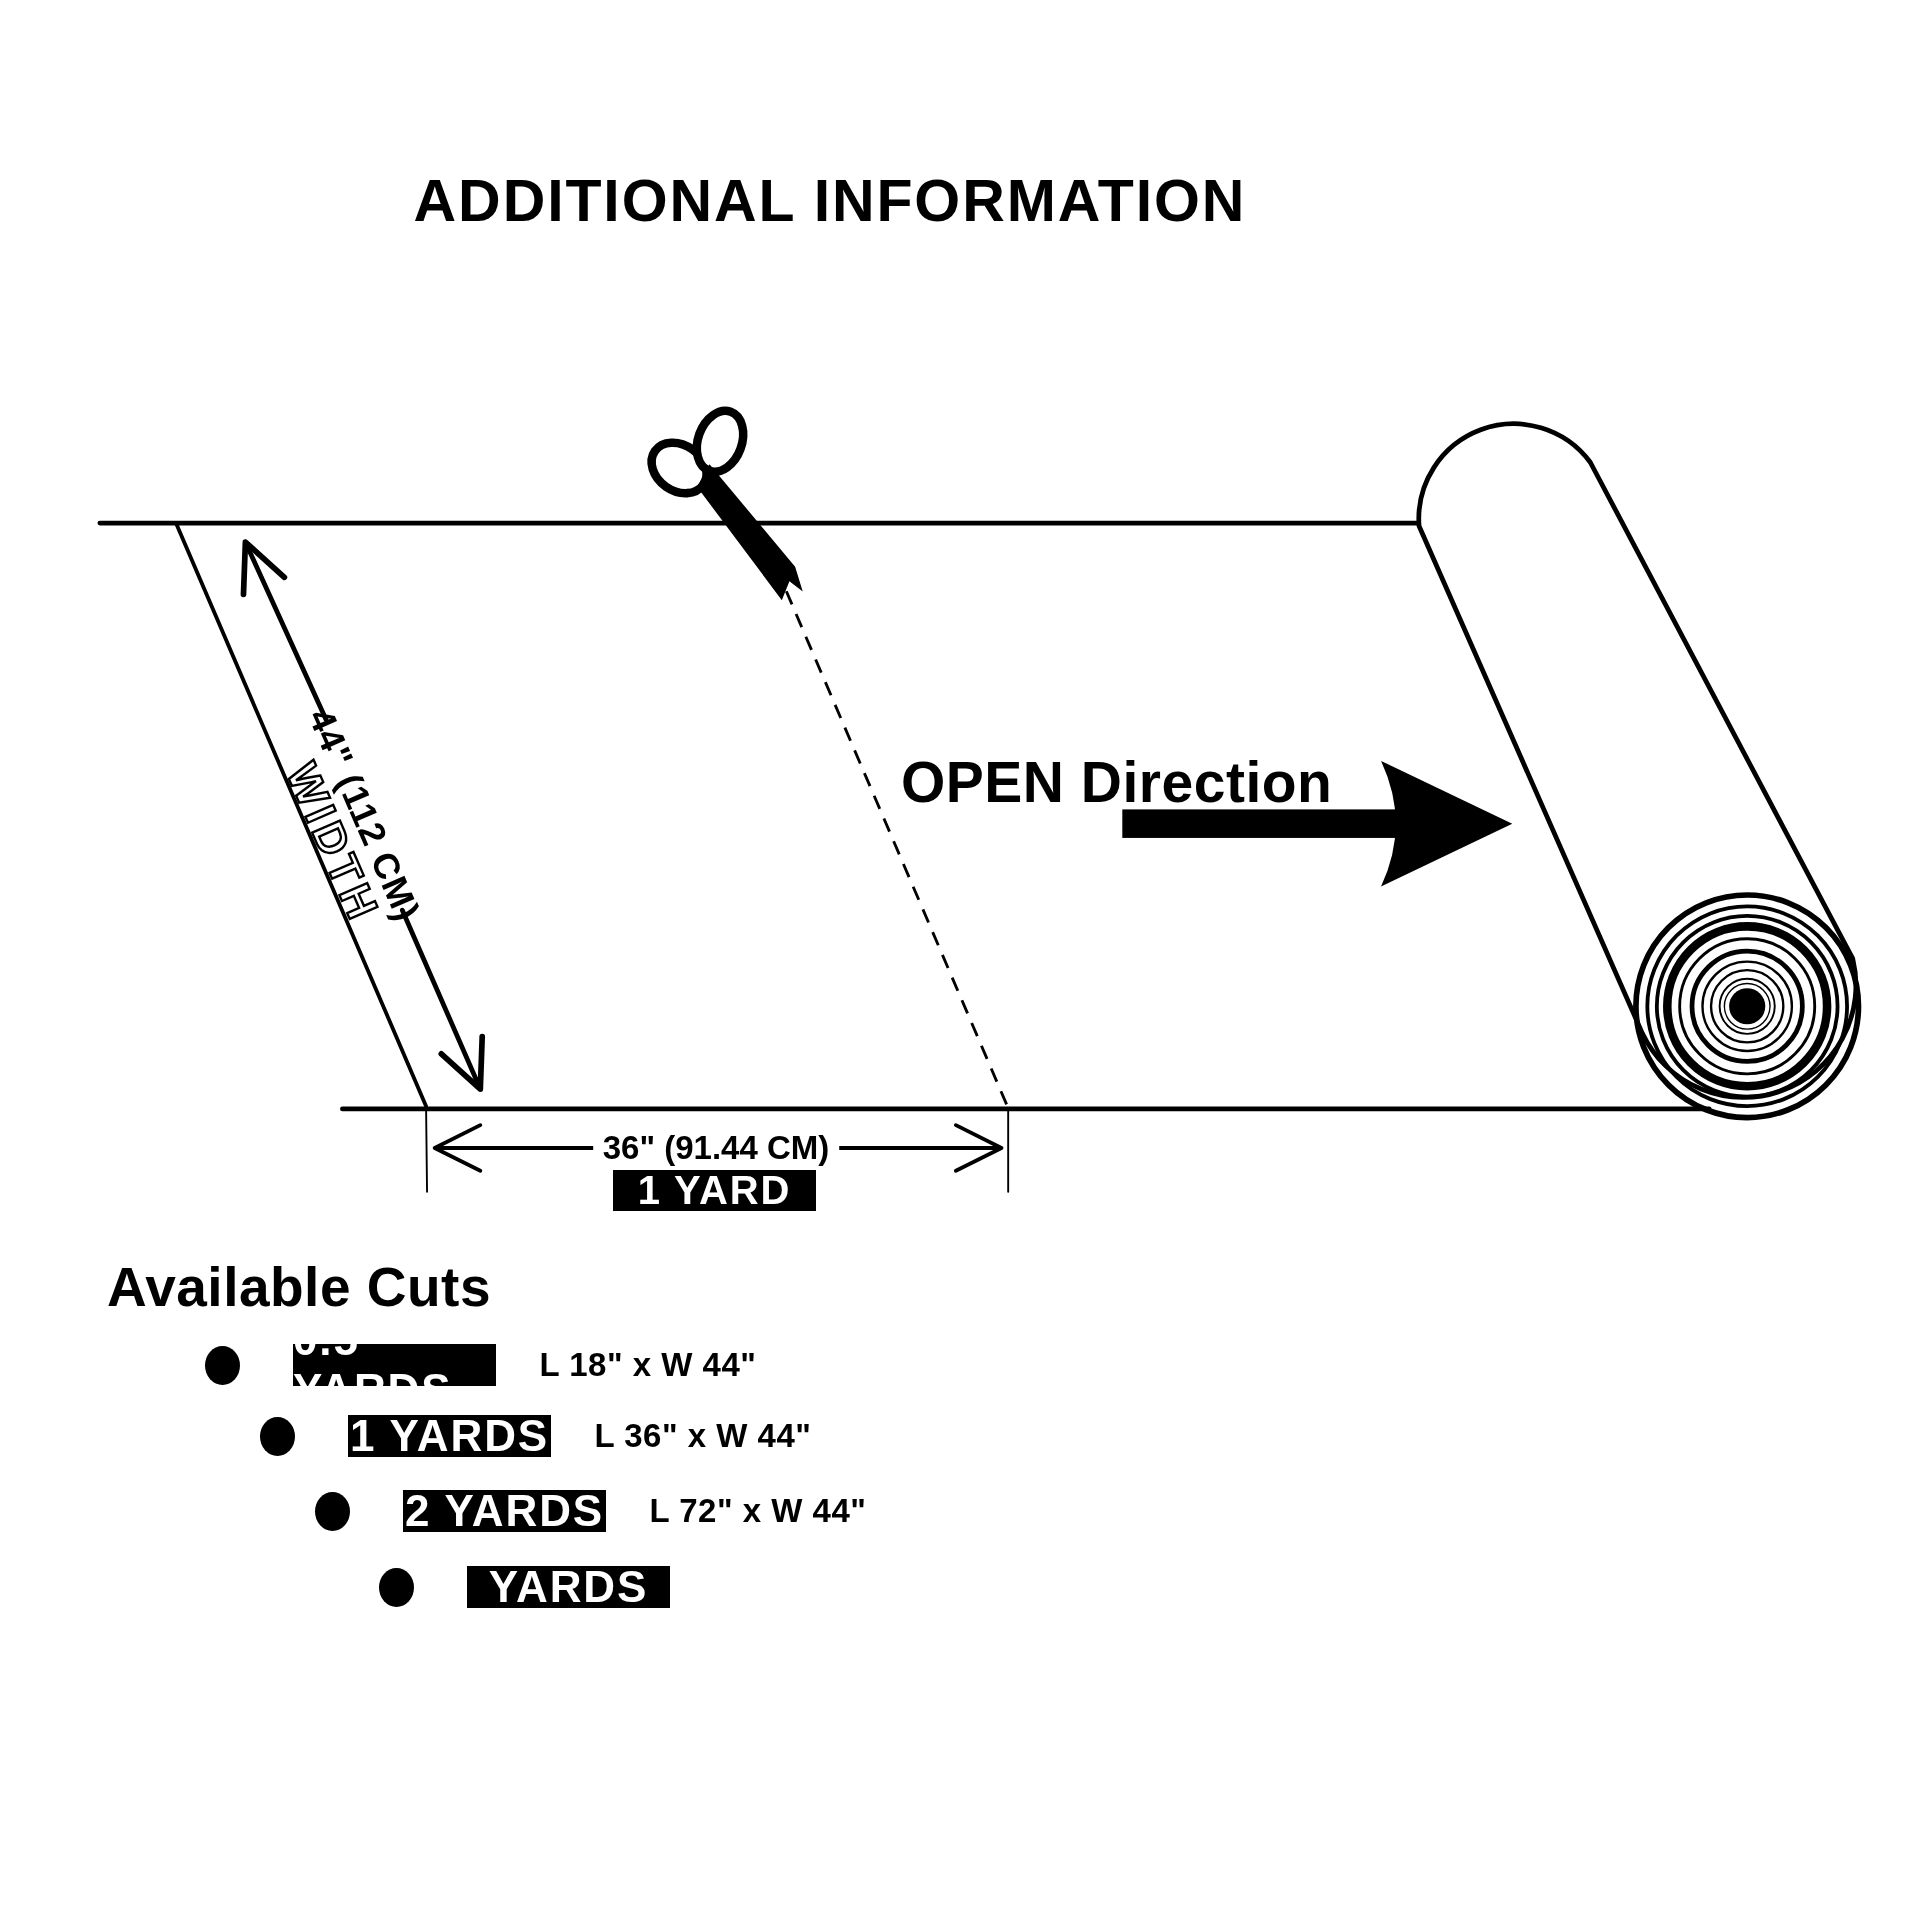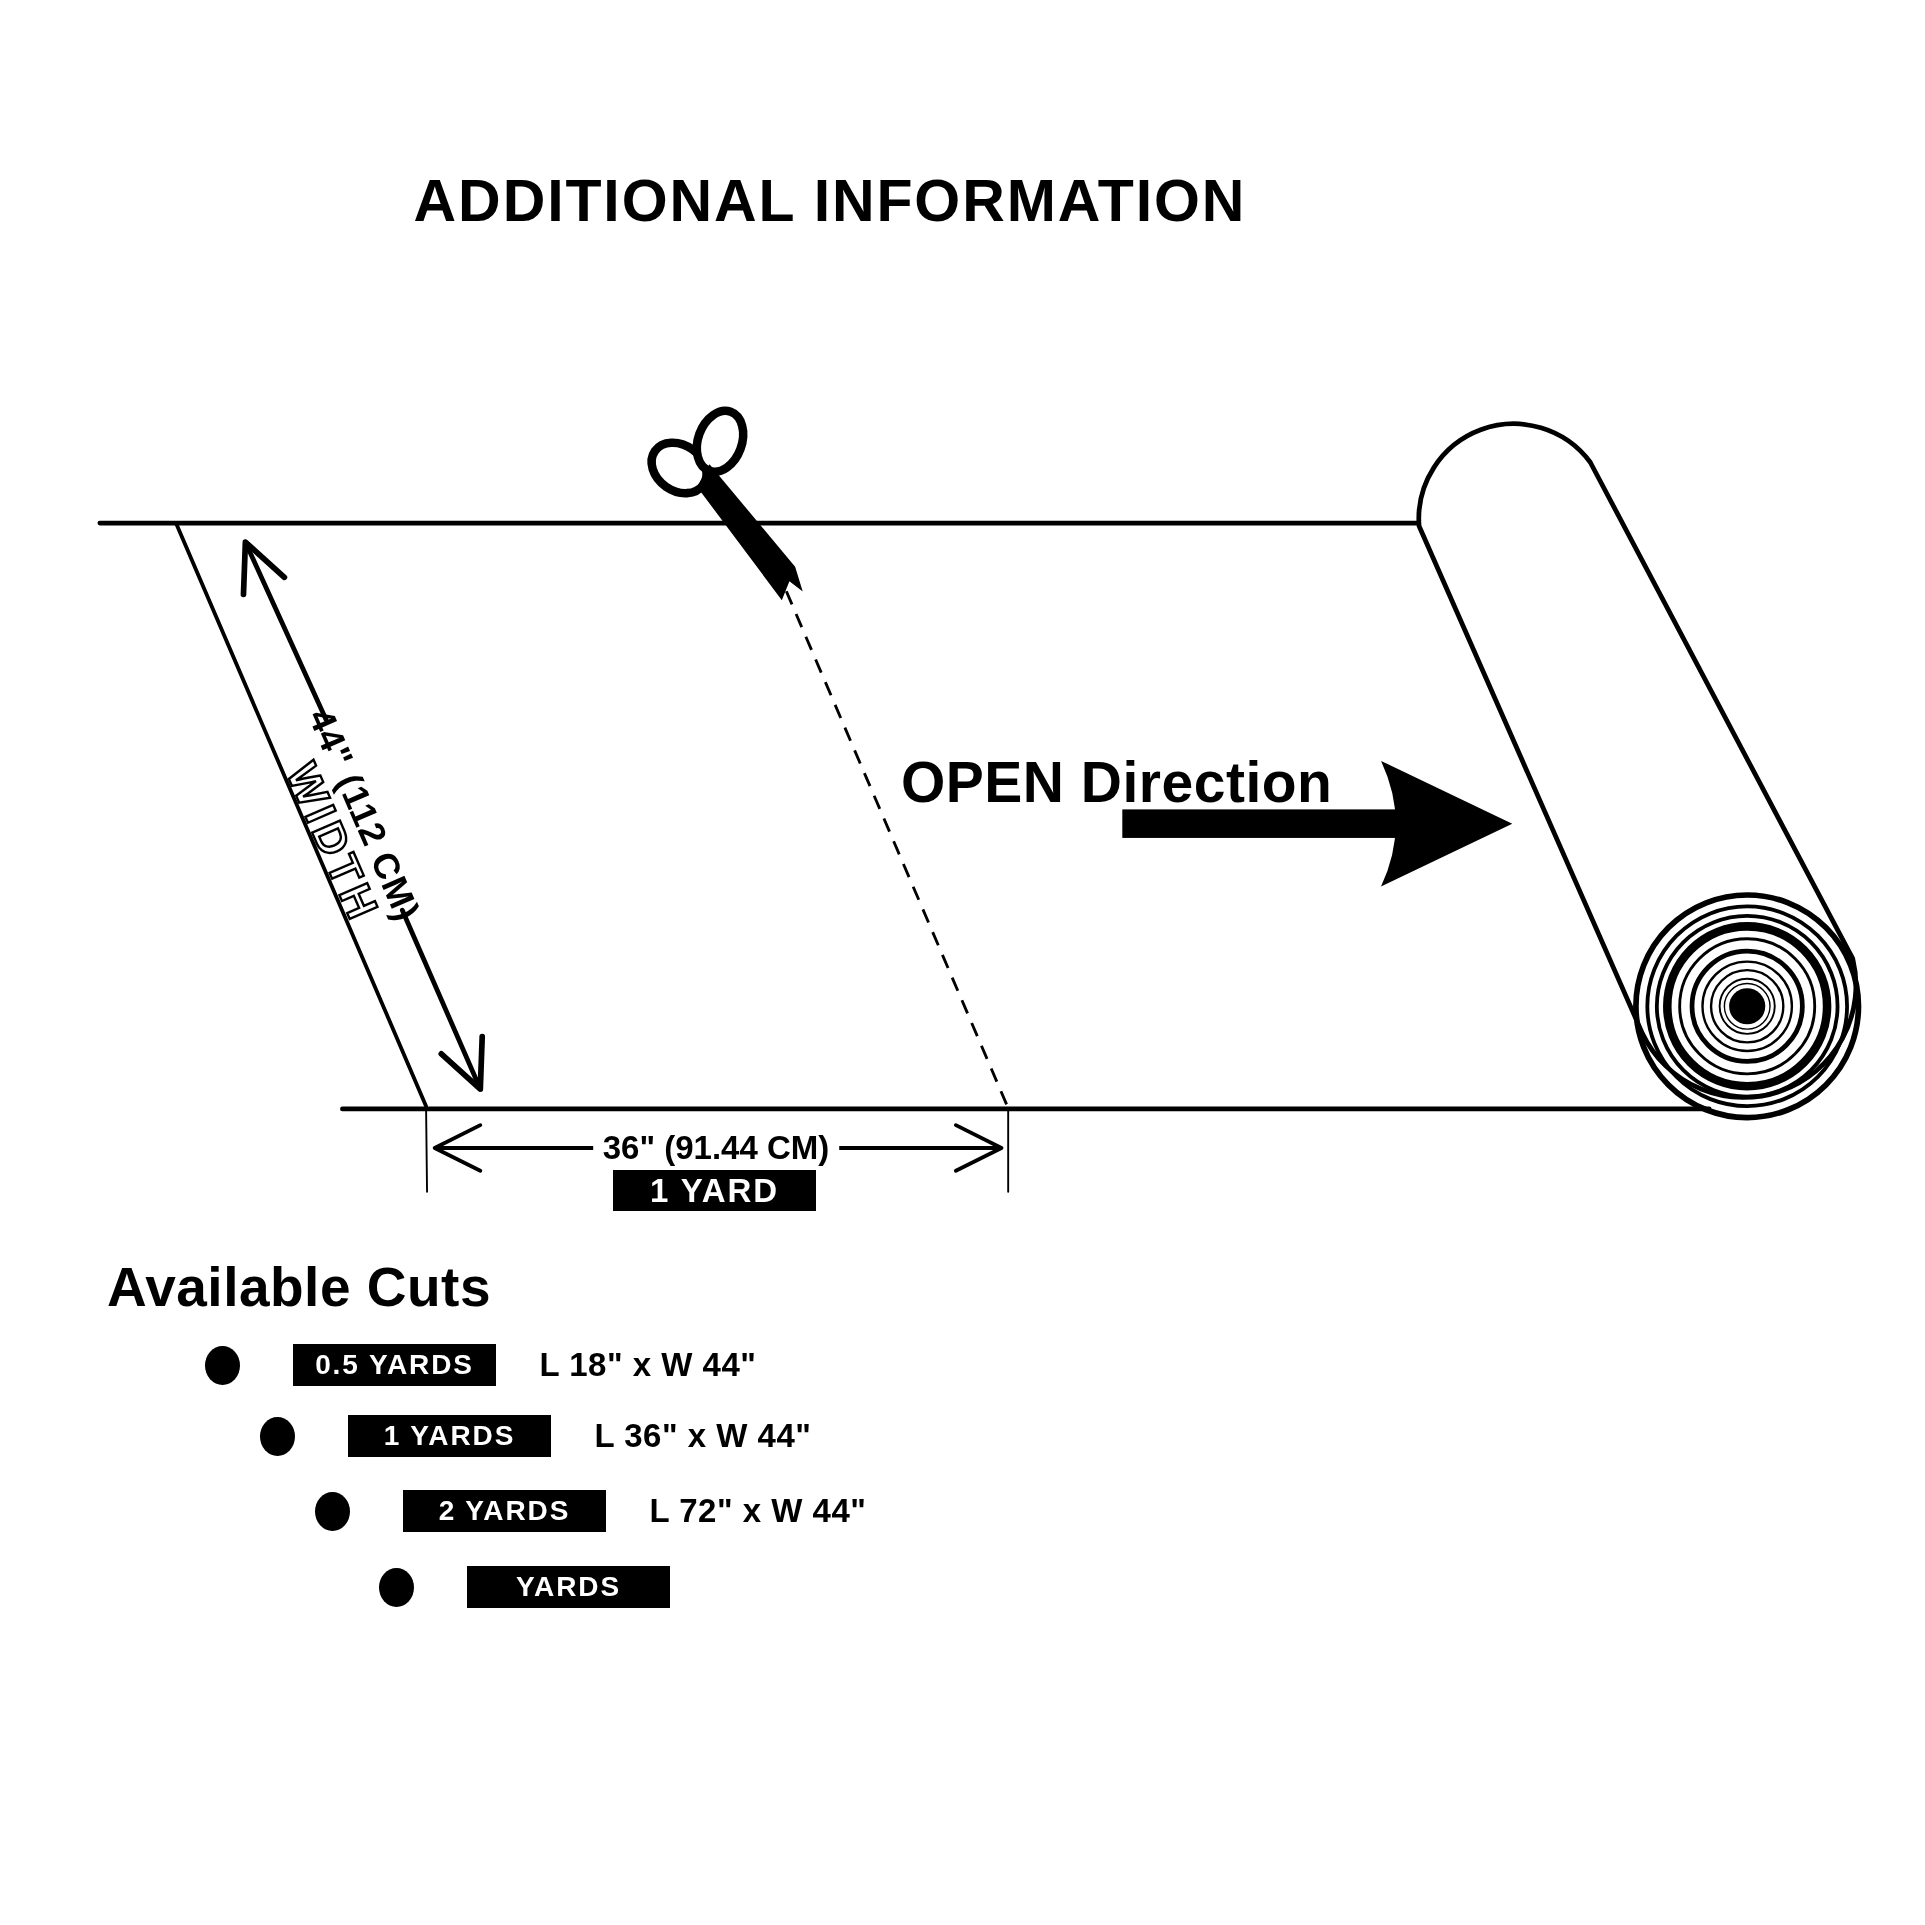--- a/index.html
+++ b/index.html
@@ -25,36 +25,36 @@
     font-size:44px;font-weight:bold;letter-spacing:4.8px;
     color:#ffffff;-webkit-text-stroke:2.4px #000000;
     text-shadow:0 0 1px #000;
   }
   .length-dim{
     left:716px;top:1148px;transform:translate(-50%,-50%);
     font-size:33px;font-weight:bold;background:#ffffff;padding:0 9.5px;
   }
   .yard-badge{
     left:613px;top:1170px;width:203px;height:41px;background:#000;
-    color:#fff;font-size:33px;font-weight:bold;letter-spacing:1.9px;
+    color:#fff;font-size:40px;font-weight:bold;letter-spacing:1.9px;
     display:flex;align-items:center;justify-content:center;
   }
   .cuts-heading{
     left:107px;top:1255px;font-size:55px;font-weight:bold;letter-spacing:0.5px;
   }
   .cut-row{
     position:absolute;height:42px;display:flex;align-items:center;gap:53px;
   }
   .cut-row .bullet{
     width:35px;height:39px;background:#000;border-radius:50%;flex:0 0 auto;
   }
   .cut-row .badge{
     width:203px;height:42px;background:#000;color:#fff;flex:0 0 auto;
     display:flex;align-items:center;justify-content:center;
-    font-size:28px;font-weight:bold;letter-spacing:1.9px;
+    font-size:44px;font-weight:bold;letter-spacing:1.9px;
   }
   .cut-row .detail{
     margin-left:-9.5px;font-size:33px;font-weight:bold;letter-spacing:0.5px;
   }
   .row-1{left:205px;top:1344px;}
   .row-2{left:260px;top:1415px;}
   .row-3{left:315px;top:1490px;}
   .row-4{left:379px;top:1566px;}
 </style>
 </head>

